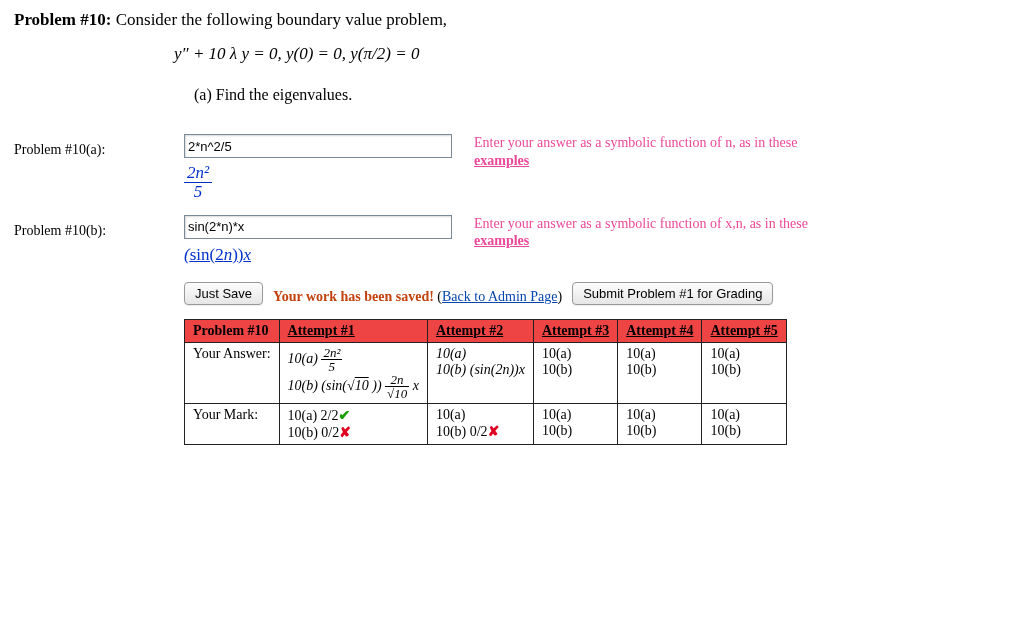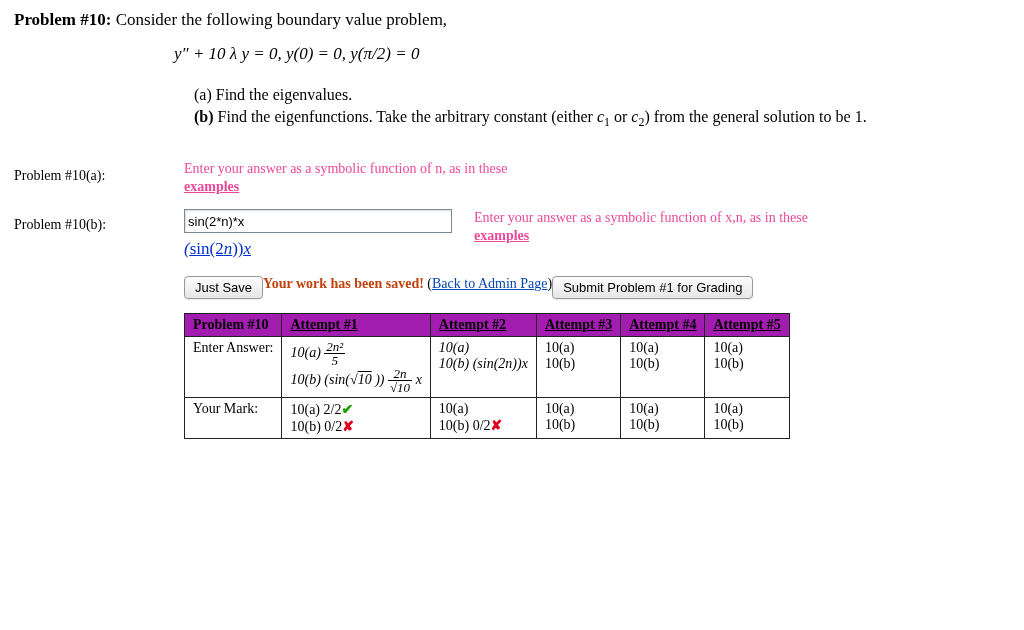--- a/index.html
+++ b/index.html
@@ -24,62 +24,65 @@
     border: 1px solid #7a8a99; box-shadow: inset 1px 1px 2px rgba(0,0,0,0.15);
     font-family: Arial, sans-serif;
   }
   .rendered { color: #0030cc; font-size: 17px; margin-top: 6px; text-decoration: underline; font-style: italic; }
   .frac { display: inline-block; vertical-align: middle; text-align: center; font-style: italic; }
   .frac .num { display: block; border-bottom: 1px solid #0030cc; padding: 0 3px; line-height: 1.05; }
   .frac .den { display: block; padding: 0 3px; line-height: 1.05; }
   .hint { color: #ec4899; font-size: 14px; line-height: 1.25; }
   .hint .ex { text-decoration: underline; font-weight: bold; cursor: pointer; }
 
-  .button-row { margin: 17px 0 14px 170px; font-size: 14px; display: flex; align-items: flex-start; flex-wrap: wrap; }
+  .button-row { margin: 17px 0 14px 170px; font-size: 14px; display: flex; align-items: flex-end; gap: 10px; flex-wrap: wrap; }
   .btn {
     font-family: Arial, sans-serif; font-size: 13px;
     padding: 3px 10px; border: 1px solid #999; border-radius: 4px;
     background: linear-gradient(#fdfdfd, #e6e6e6); cursor: pointer;
     box-shadow: 0 1px 1px rgba(0,0,0,0.08);
   }
   .saved { color: #c2410c; font-weight: bold; }
   .backlink { color: #0645ad; text-decoration: underline; cursor: pointer; }
 
   table.attempts { border-collapse: collapse; margin-left: 170px; font-size: 14px; }
   table.attempts td, table.attempts th {
     border: 1px solid #222; padding: 3px 8px; vertical-align: top; text-align: left;
   }
-  table.attempts th { font-weight: bold; background: #a21caf; }
+  table.attempts th { font-weight: bold; background: #ef4444; }
   .attempt-head { text-decoration: underline; cursor: pointer; color: #000; }
   .cell-math { font-style: italic; }
   .bfrac { display: inline-block; vertical-align: middle; text-align: center; }
   .bfrac .num { display: block; border-bottom: 1px solid #000; padding: 0 2px; line-height: 1; font-size: 13px; }
   .bfrac .den { display: block; padding: 0 2px; line-height: 1; font-size: 13px; }
   .check { color: #18a000; font-weight: bold; }
   .cross { color: #e00020; font-weight: bold; }
   .rad { text-decoration: overline; }
 </style>
 </head>
 <body>
 
 <div class="title-line">
   <b>Problem #10:</b><span> Consider the following boundary value problem,</span>
 </div>
 
 <div class="eqn">y″ + 10 λ y  =  0,   y(0)  =  0,   y(π/2)  =  0</div>
 
 <div class="parts">
   <div>(a) Find the eigenvalues.</div>
-  <div>
-    <b>(b)</b> Find the eigenfunctions. Take the arbitrary constant (either <i>c</i><span class="sub">1</span> or <i>c</i><span class="sub">2</span>) from the general solution to be 1.
-  </div>
 </div>
 
 <div class="prob-row">
   <div class="prob-label">Problem #10(a):</div>
+  <div class="prob-mid">
+    <input class="prob-input" type="text" value="2*n^2/5" style="">
+    <div class="rendered">
+      <span class="frac"><span class="num">2n²</span><span class="den">5</span></span>
+    </div>
+  </div>
   <div class="hint">
     <span>Enter your answer as a symbolic function of n, as in these </span><br>
     <span class="ex">examples</span>
   </div>
 </div>
 
 <div class="prob-row">
   <div class="prob-label">Problem #10(b):</div>
   <div class="prob-mid">
     <input class="prob-input" type="text" value="sin(2*n)*x" style="">
@@ -106,21 +109,21 @@
   <tbody>
       <tr>
     <th>Problem #10</th>
     <th><span class="attempt-head">Attempt #1</span></th>
     <th><span class="attempt-head">Attempt #2</span></th>
     <th><span class="attempt-head">Attempt #3</span></th>
     <th><span class="attempt-head">Attempt #4</span></th>
     <th><span class="attempt-head">Attempt #5</span></th>
   </tr>
   <tr>
-    <td>Enter Answer:</td>
+    <td>Your Answer:</td>
     <td class="cell-math">
       <span>10(a) </span><span class="bfrac"><span class="num">2n²</span><span class="den">5</span></span><br>
       <span>10(b) (sin(√</span><span class="rad">10</span><span> )) </span><span class="bfrac"><span class="num">2n</span><span class="den">√10</span></span><span> x</span>
     </td>
     <td class="cell-math">
       <span>10(a)</span><br>
       <span>10(b) (sin(2n))x</span>
     </td>
     <td>
       <span>10(a)</span><br>

